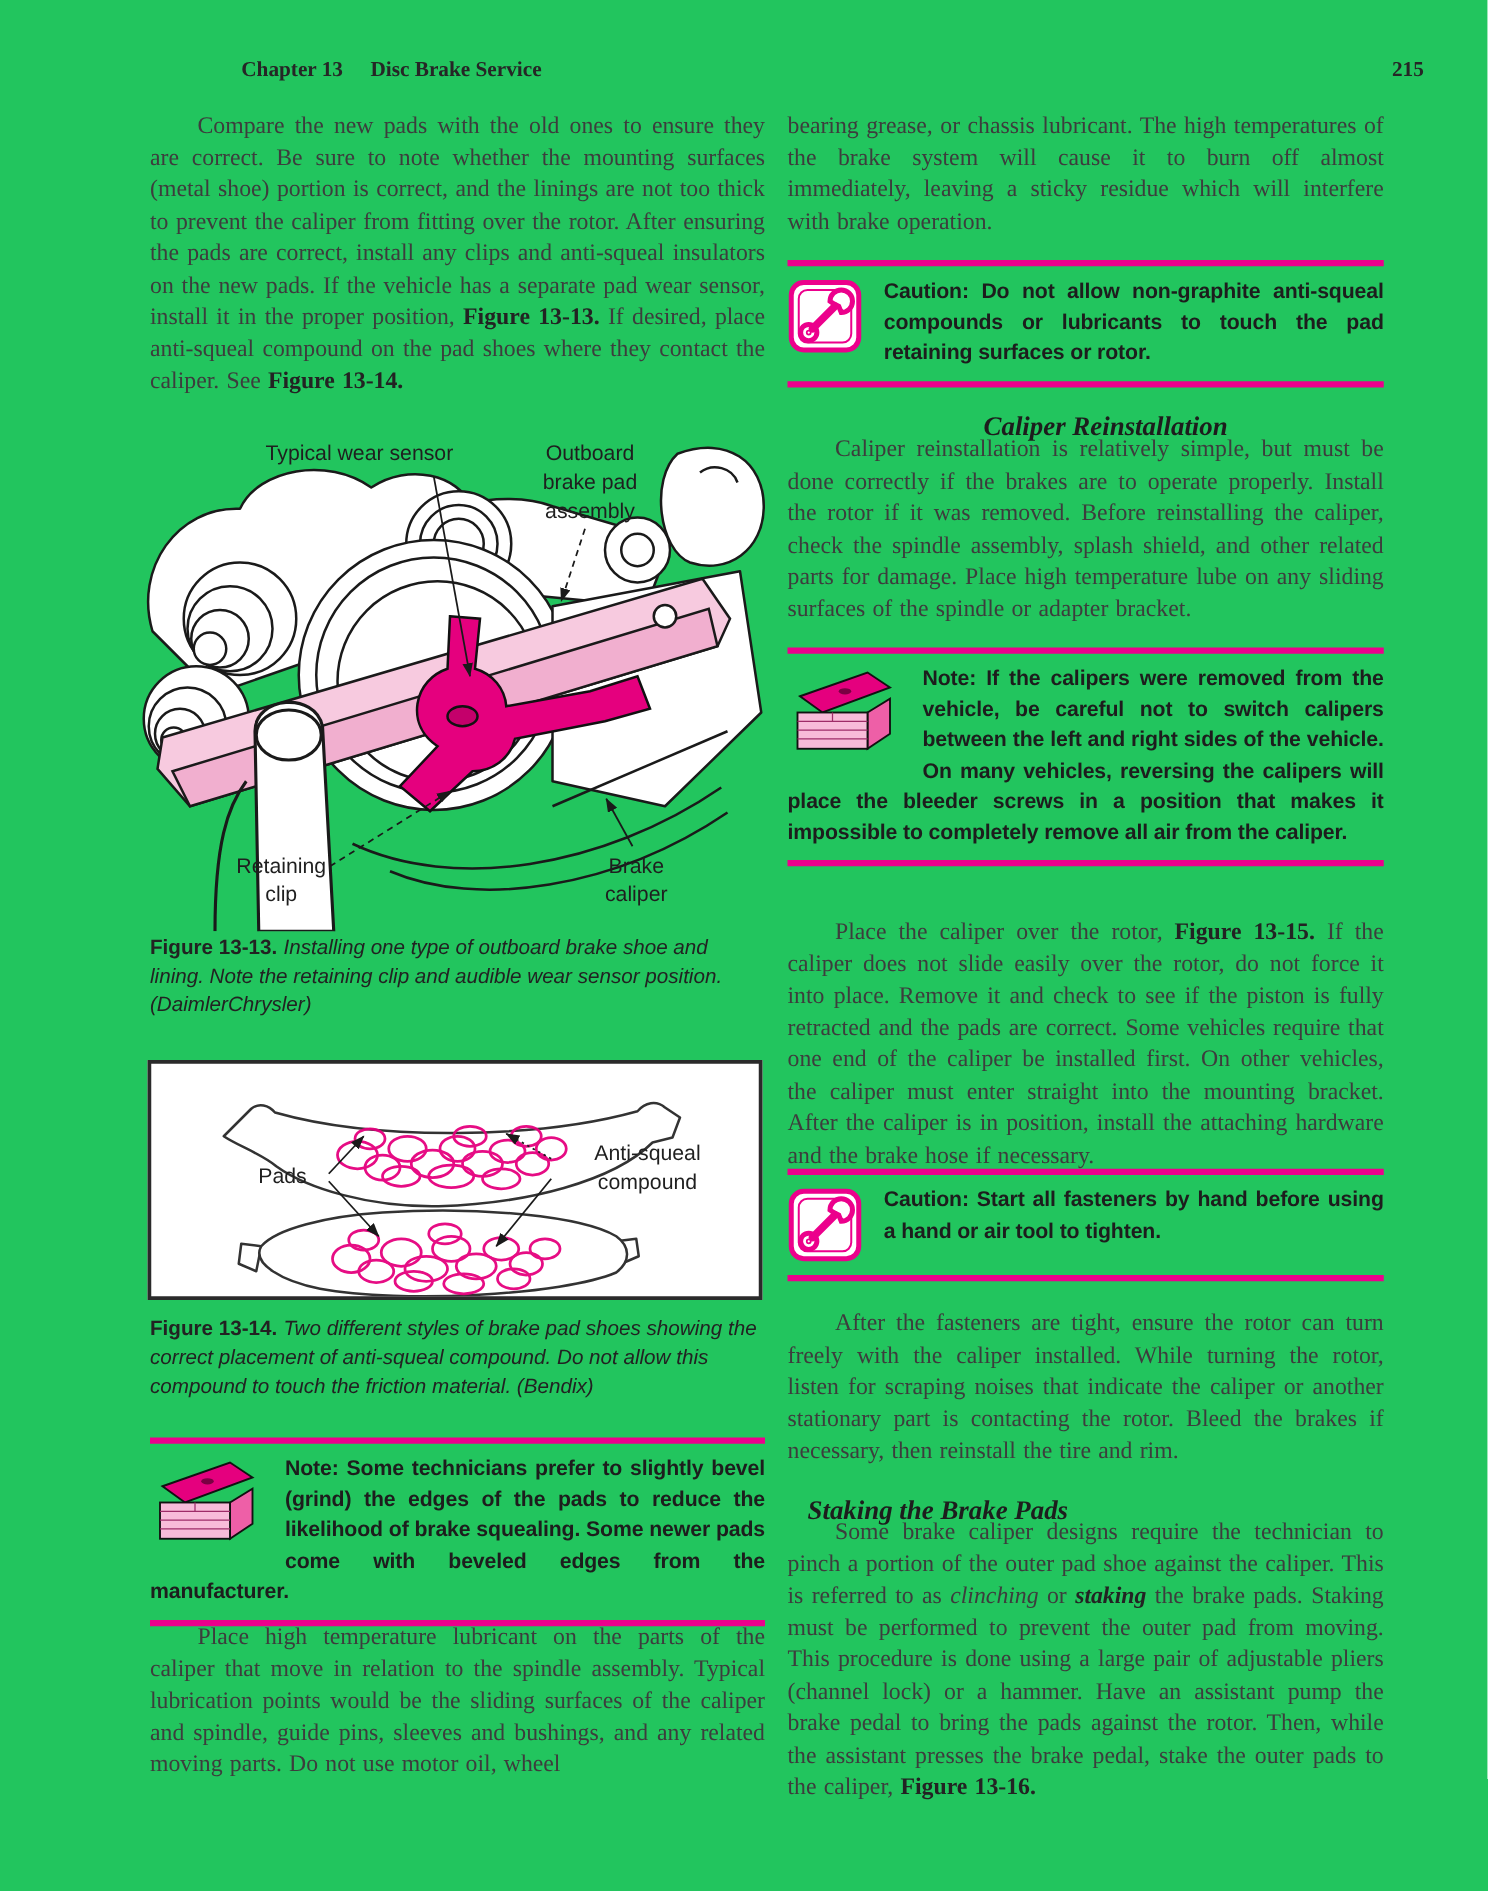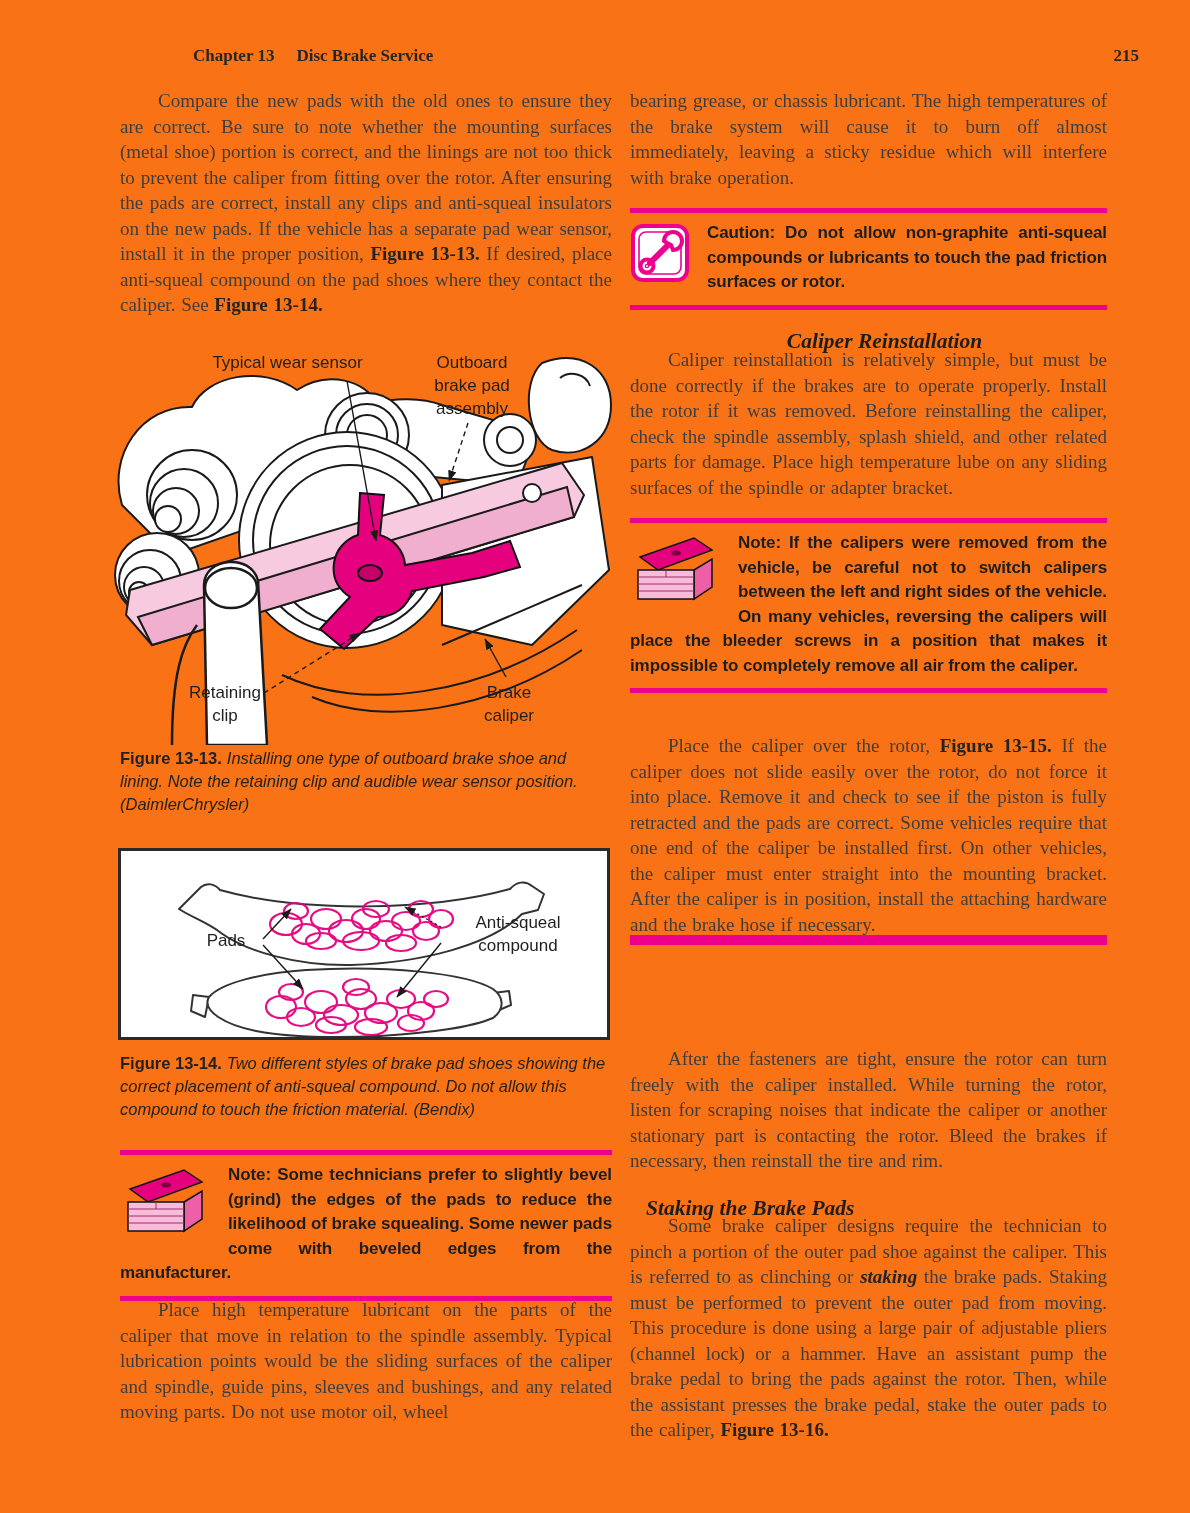--- a/index.html
+++ b/index.html
@@ -1,34 +1,34 @@
 <!DOCTYPE html>
 <html><head>
 <meta charset="utf-8">
 <style>
   html,body{margin:0;padding:0;background:#ffffff;}
   body{width:1190px;height:1513px;position:relative;font-family:"Liberation Serif",serif;}
-  .page{position:absolute;inset:0;background:#f97316;overflow:hidden;}
+  .page{position:absolute;inset:0;background:#22c55e;overflow:hidden;}
 
   
   .hdr{position:absolute;top:46px;font-weight:bold;font-size:17px;color:#262626;}
   .hdr-left{left:193px;}
   .hdr-left .gap{display:inline-block;width:22px;}
   .hdr-right{left:662px;width:477px;text-align:right;}
 
   
   .col{position:absolute;top:0;height:1513px;}
   .col-left{left:120px;width:492px;}
   .col-right{left:630px;width:477px;}
 
   .body-para{position:absolute;margin:0;font-size:19px;line-height:25.5px;
     text-align:justify;color:#3d3d3d;word-spacing:1px;}
   .indent{text-indent:38px;}
   .seg-b{font-weight:bold;color:#232323;}
-  .seg-i{}
+  .seg-i{font-style:italic;}
   .seg-bi{font-weight:bold;font-style:italic;color:#232323;}
 
   .heading{position:absolute;margin:16px;font-size:21.5px;font-weight:bold;font-style:italic;color:#1d1d1d;}
   .heading.centered{width:100%;text-align:center;}
 
   
   .fig13{position:absolute;left:-8px;top:345px;width:500px;height:400px;}
   .fig13 svg{position:absolute;inset:0;}
   .fig-label{position:absolute;font-family:"Liberation Sans","DejaVu Sans",sans-serif;
     font-size:17px;line-height:23px;color:#1f1f1f;text-align:center;white-space:pre-line;}
@@ -244,21 +244,21 @@
         <span class="icon-wrench">
           <svg viewBox="0 0 60 60">
             <rect x="3" y="3" width="54" height="54" rx="10" fill="#fff" stroke="#EC008C" stroke-width="4"></rect>
             <rect x="9" y="9" width="42" height="42" rx="7" fill="none" stroke="#EC008C" stroke-width="1.6"></rect>
             <line x1="20" y1="40" x2="38" y2="22" stroke="#EC008C" stroke-width="6" stroke-linecap="round"></line>
             <circle cx="17" cy="43" r="6.5" fill="none" stroke="#EC008C" stroke-width="4"></circle>
             <circle cx="17" cy="43" r="1.6" fill="none" stroke="#EC008C" stroke-width="1.4"></circle>
             <path d="M34,18 a9,9 0 1 1 9,9 l-2,-5 -4,-2 z" fill="none" stroke="#EC008C" stroke-width="4"></path>
           </svg>
         </span>
-        <p>Caution: Do not allow non-graphite anti-squeal compounds or lubricants to touch the pad friction surfaces or rotor.</p>
+        <p>Caution: Do not allow non-graphite anti-squeal compounds or lubricants to touch the pad retaining surfaces or rotor.</p>
       </div>
       <div class="bar"></div>
     </div>
 
     <h2 class="heading centered" style="top:313px;">Caliper Reinstallation</h2>
 
     <p class="body-para indent" style="top:347px;width:477px;">Caliper reinstallation is relatively simple, but must be done correctly if the brakes are to operate properly. Install the rotor if it was removed. Before reinstalling the caliper, check the spindle assembly, splash shield, and other related parts for damage. Place high temperature lube on any sliding surfaces of the spindle or adapter bracket.</p>
 
     <div class="callout" style="top:518px;">
       <div class="bar"></div>
@@ -277,20 +277,33 @@
         </span>
         <p>Note: If the calipers were removed from the vehicle, be careful not to switch calipers between the left and right sides of the vehicle. On many vehicles, reversing the calipers will place the bleeder screws in a position that makes it impossible to completely remove all air from the caliper.</p>
       </div>
       <div class="bar"></div>
     </div>
 
     <p class="body-para indent" style="top:733px;width:477px;"><span>Place the caliper over the rotor, </span><span class="seg-b">Figure 13-15.</span><span> If the caliper does not slide easily over the rotor, do not force it into place. Remove it and check to see if the piston is fully retracted and the pads are correct. Some vehicles require that one end of the caliper be installed first. On other vehicles, the caliper must enter straight into the mounting bracket. After the caliper is in position, install the attaching hardware and the brake hose if necessary.</span></p>
 
     <div class="callout" style="top:935px;">
       <div class="bar"></div>
+      <div class="callout-body caution-flex">
+        <span class="icon-wrench">
+          <svg viewBox="0 0 60 60">
+            <rect x="3" y="3" width="54" height="54" rx="10" fill="#fff" stroke="#EC008C" stroke-width="4"></rect>
+            <rect x="9" y="9" width="42" height="42" rx="7" fill="none" stroke="#EC008C" stroke-width="1.6"></rect>
+            <line x1="20" y1="40" x2="38" y2="22" stroke="#EC008C" stroke-width="6" stroke-linecap="round"></line>
+            <circle cx="17" cy="43" r="6.5" fill="none" stroke="#EC008C" stroke-width="4"></circle>
+            <circle cx="17" cy="43" r="1.6" fill="none" stroke="#EC008C" stroke-width="1.4"></circle>
+            <path d="M34,18 a9,9 0 1 1 9,9 l-2,-5 -4,-2 z" fill="none" stroke="#EC008C" stroke-width="4"></path>
+          </svg>
+        </span>
+        <p>Caution: Start all fasteners by hand before using a hand or air tool to tighten.</p>
+      </div>
       <div class="bar"></div>
     </div>
 
     <p class="body-para indent" style="top:1046px;width:477px;">After the fasteners are tight, ensure the rotor can turn freely with the caliper installed. While turning the rotor, listen for scraping noises that indicate the caliper or another stationary part is contacting the rotor. Bleed the brakes if necessary, then reinstall the tire and rim.</p>
 
     <h2 class="heading" style="top:1180px;left:0;">Staking the Brake Pads</h2>
 
     <p class="body-para indent" style="top:1213px;width:477px;"><span>Some brake caliper designs require the technician to pinch a portion of the outer pad shoe against the caliper. This is referred to as </span><span class="seg-i">clinching</span><span> or </span><span class="seg-bi">staking</span><span> the brake pads. Staking must be performed to prevent the outer pad from moving. This procedure is done using a large pair of adjustable pliers (channel lock) or a hammer. Have an assistant pump the brake pedal to bring the pads against the rotor. Then, while the assistant presses the brake pedal, stake the outer pads to the caliper, </span><span class="seg-b">Figure 13-16.</span></p>
   </div>
 </div>

